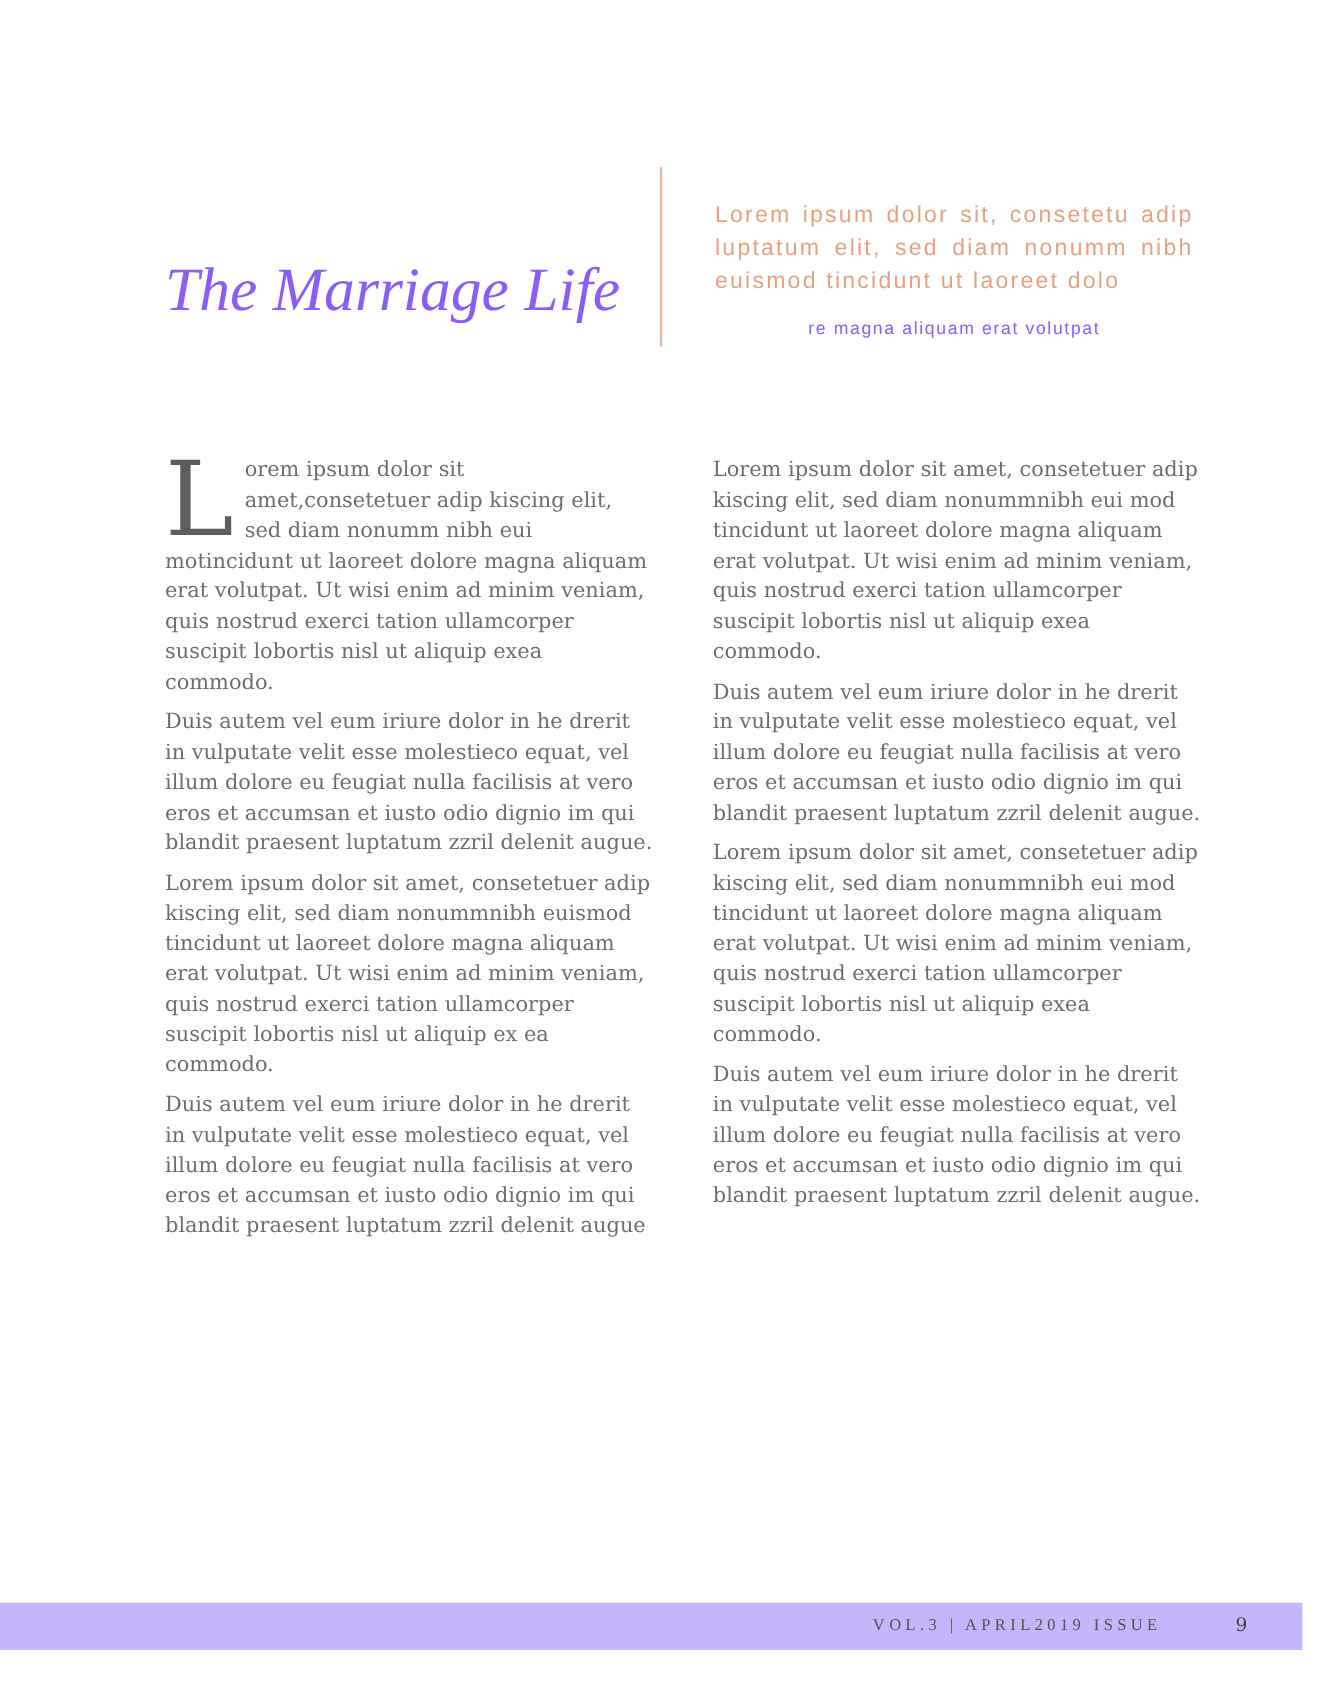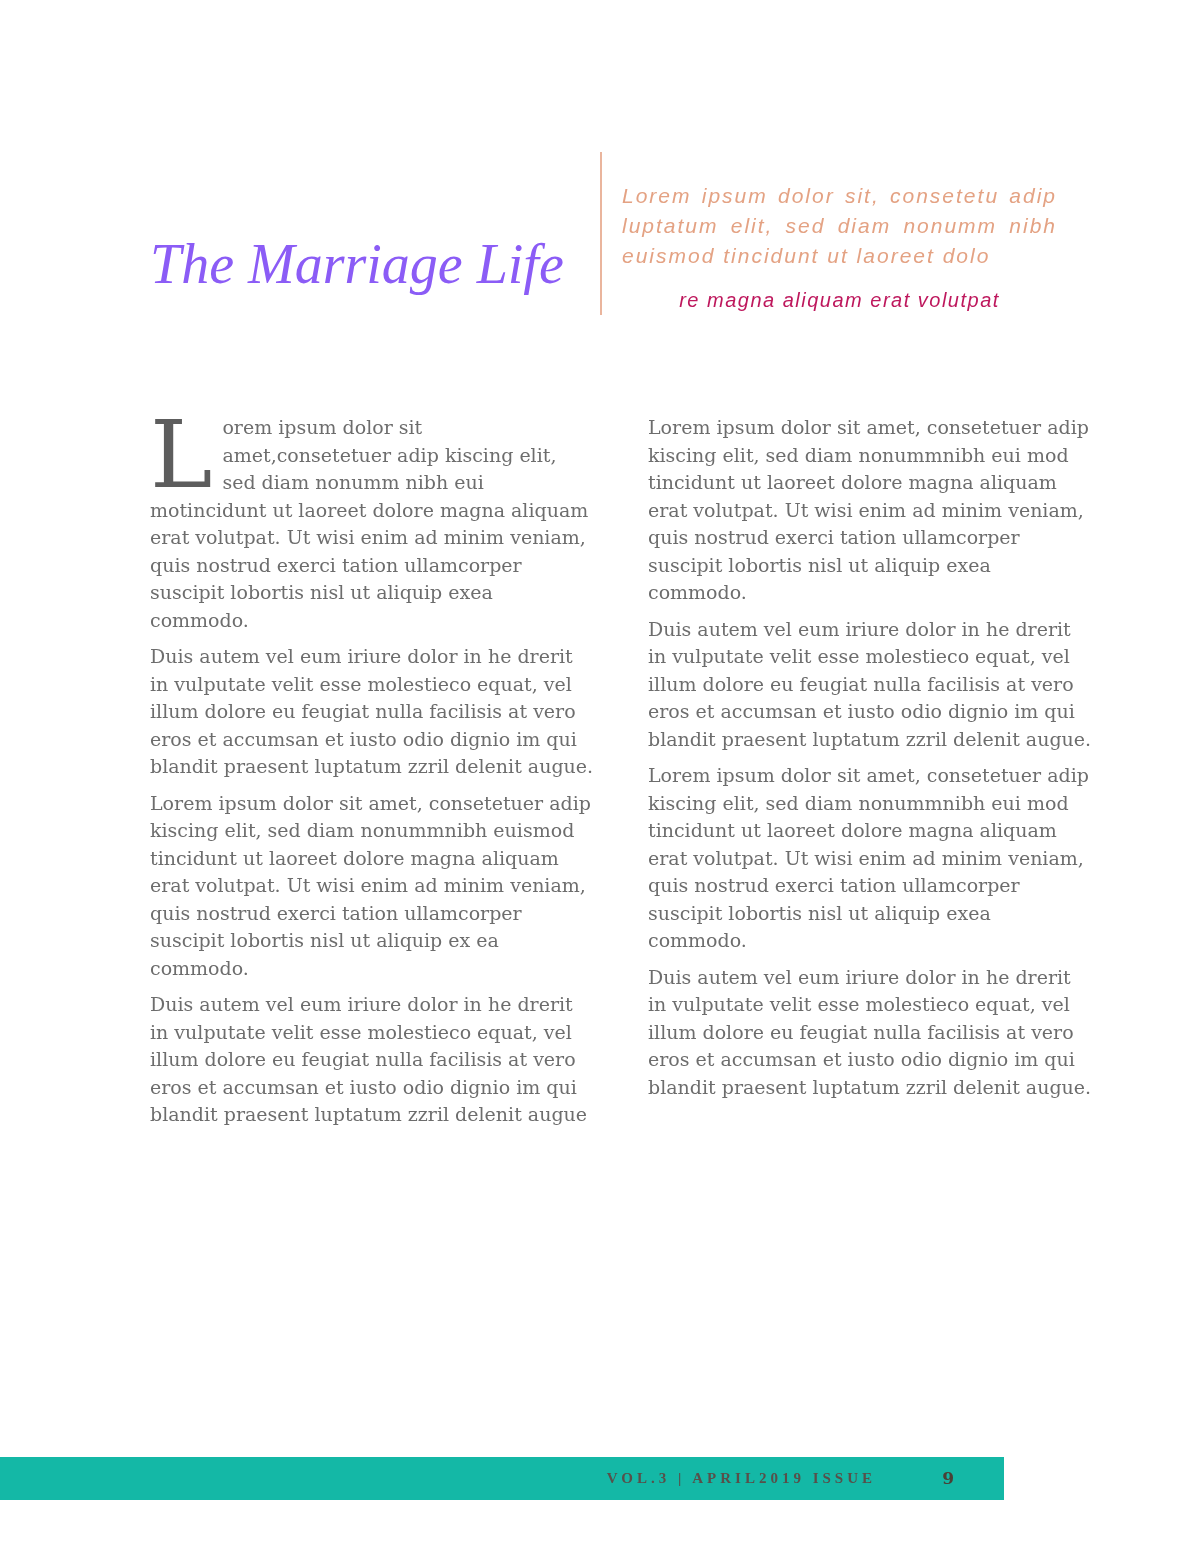--- a/index.html
+++ b/index.html
@@ -27,38 +27,37 @@
   .divider {
     position: absolute;
     left: 600px;
     top: 152px;
     width: 2px;
     height: 163px;
     background: #eab59d;
   }
   .quote {
     position: absolute;
-    left: 622px;
+    left: 650px;
     top: 181px;
     width: 435px;
     font-family: "Liberation Sans", sans-serif;
-    font-style: italic;
     font-size: 21px;
     line-height: 30px;
     letter-spacing: 2px;
     color: #e4a283;
   }
   .quote-line { text-align: justify; text-align-last: justify; text-justify: inter-word; }
   .quote-line.last { text-align: right; text-align-last: left; }
   .quote-attr {
     margin-top: 14px;
     text-align: center;
-    font-size: 20px;
+    font-size: 16px;
     letter-spacing: 1.5px;
-    color: #be185d;
+    color: #8b5cf6;
   }
 
   
   .columns {
     position: absolute;
     left: 150px;
     top: 414px;
     width: 942px;
     display: flex;
     gap: 54px;
@@ -80,24 +79,23 @@
     height: 79px;
     margin: 3px 10px 0 0;
     color: #5d5d5d;
   }
 
   
   .footer {
     position: absolute;
     left: 0;
     top: 1457px;
-    width: 1004px;
+    width: 1184px;
     height: 43px;
-    background: #14b8a6;
-    font-weight: bold;
+    background: #c4b5fd;
   }
   .footer-issue {
     position: absolute;
     right: 128px;
     top: 0;
     height: 43px;
     line-height: 43px;
     font-family: "Liberation Serif", serif;
     font-size: 15px;
     letter-spacing: 4px;

